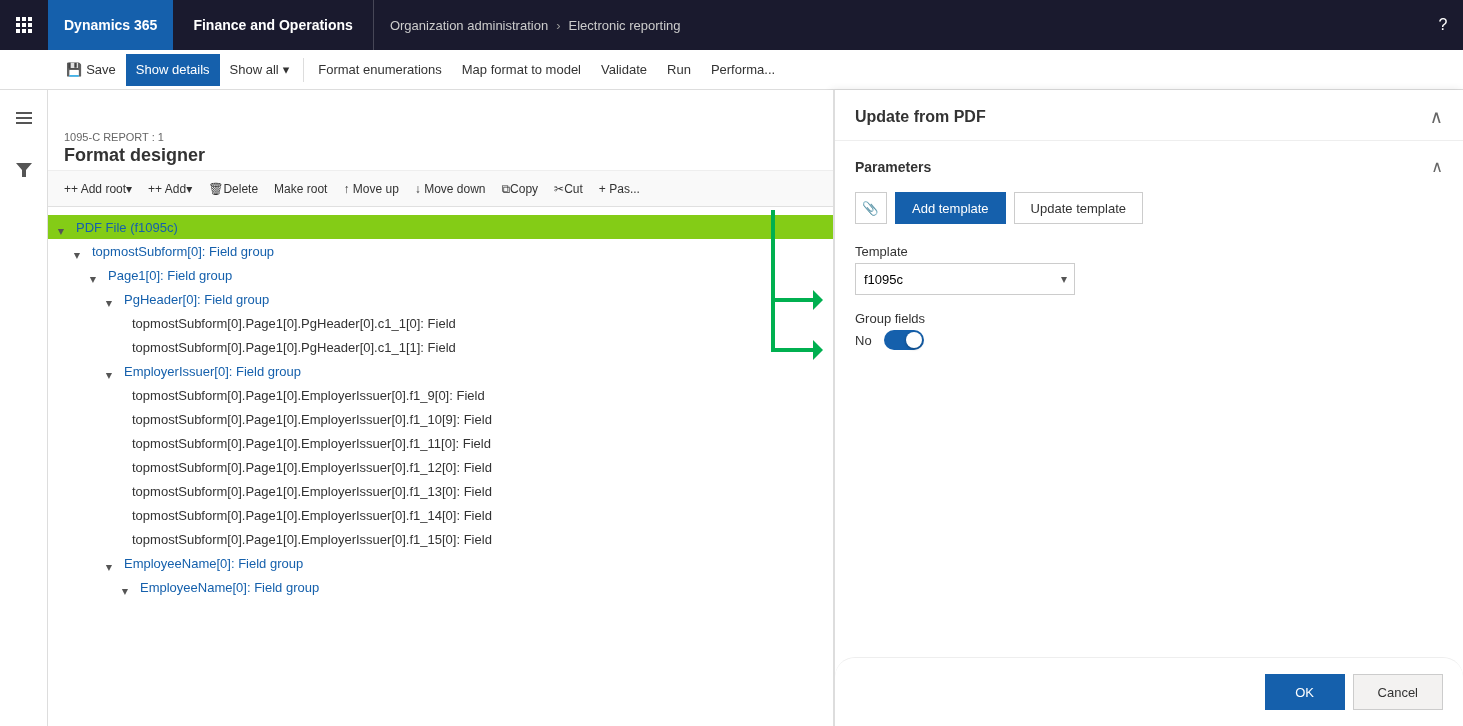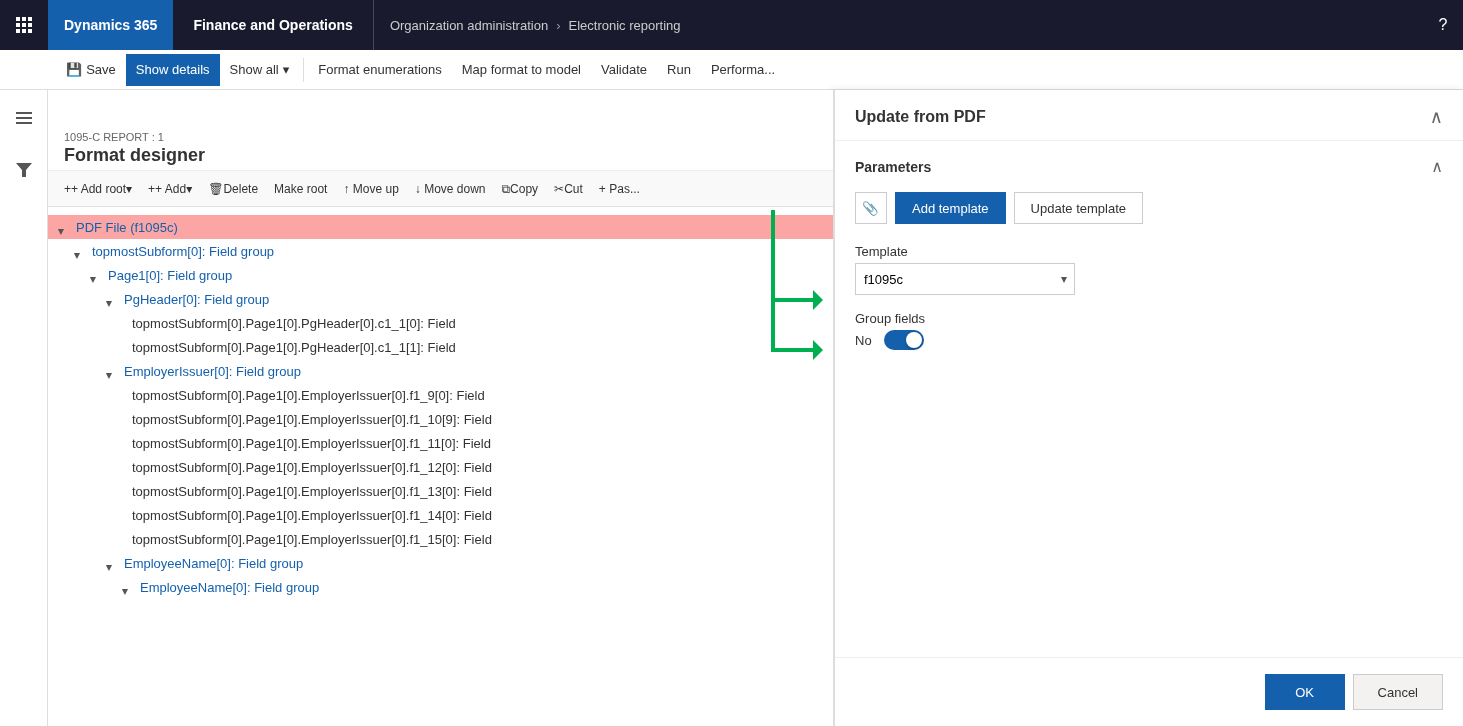--- a/index.html
+++ b/index.html
@@ -177,27 +177,27 @@
     .toggle-track.on { background: #1560ac; }
     .toggle-thumb {
       position: absolute; top: 2px; width: 16px; height: 16px; background: #fff;
       border-radius: 50%; transition: left 0.2s; box-shadow: 0 1px 3px rgba(0,0,0,0.3);
     }
     .toggle-thumb.on { left: 22px; }
 
     .panel-footer {
       margin-top: auto; padding: 16px 20px;
       border-top: 1px solid #eee;
-      display: flex; justify-content: flex-end; gap: 8px;
+      display: flex; justify-content: flex-end; gap: 8px; border-radius: 20px;
     }
 
     .tree-row {
       display: flex; align-items: center; padding: 2px 8px; cursor: pointer; min-height: 24px;
     }
-    .tree-row.highlighted { background: #fca5a5; }
+    .tree-row.highlighted { background: #84cc16; }
   </style>
 </head>
 <body>
 
 <div class="top-nav">
   <div class="top-nav-apps">
     <div class="waffle-icon">
       <div class="waffle-dot"></div>
         <div class="waffle-dot"></div>
         <div class="waffle-dot"></div>

